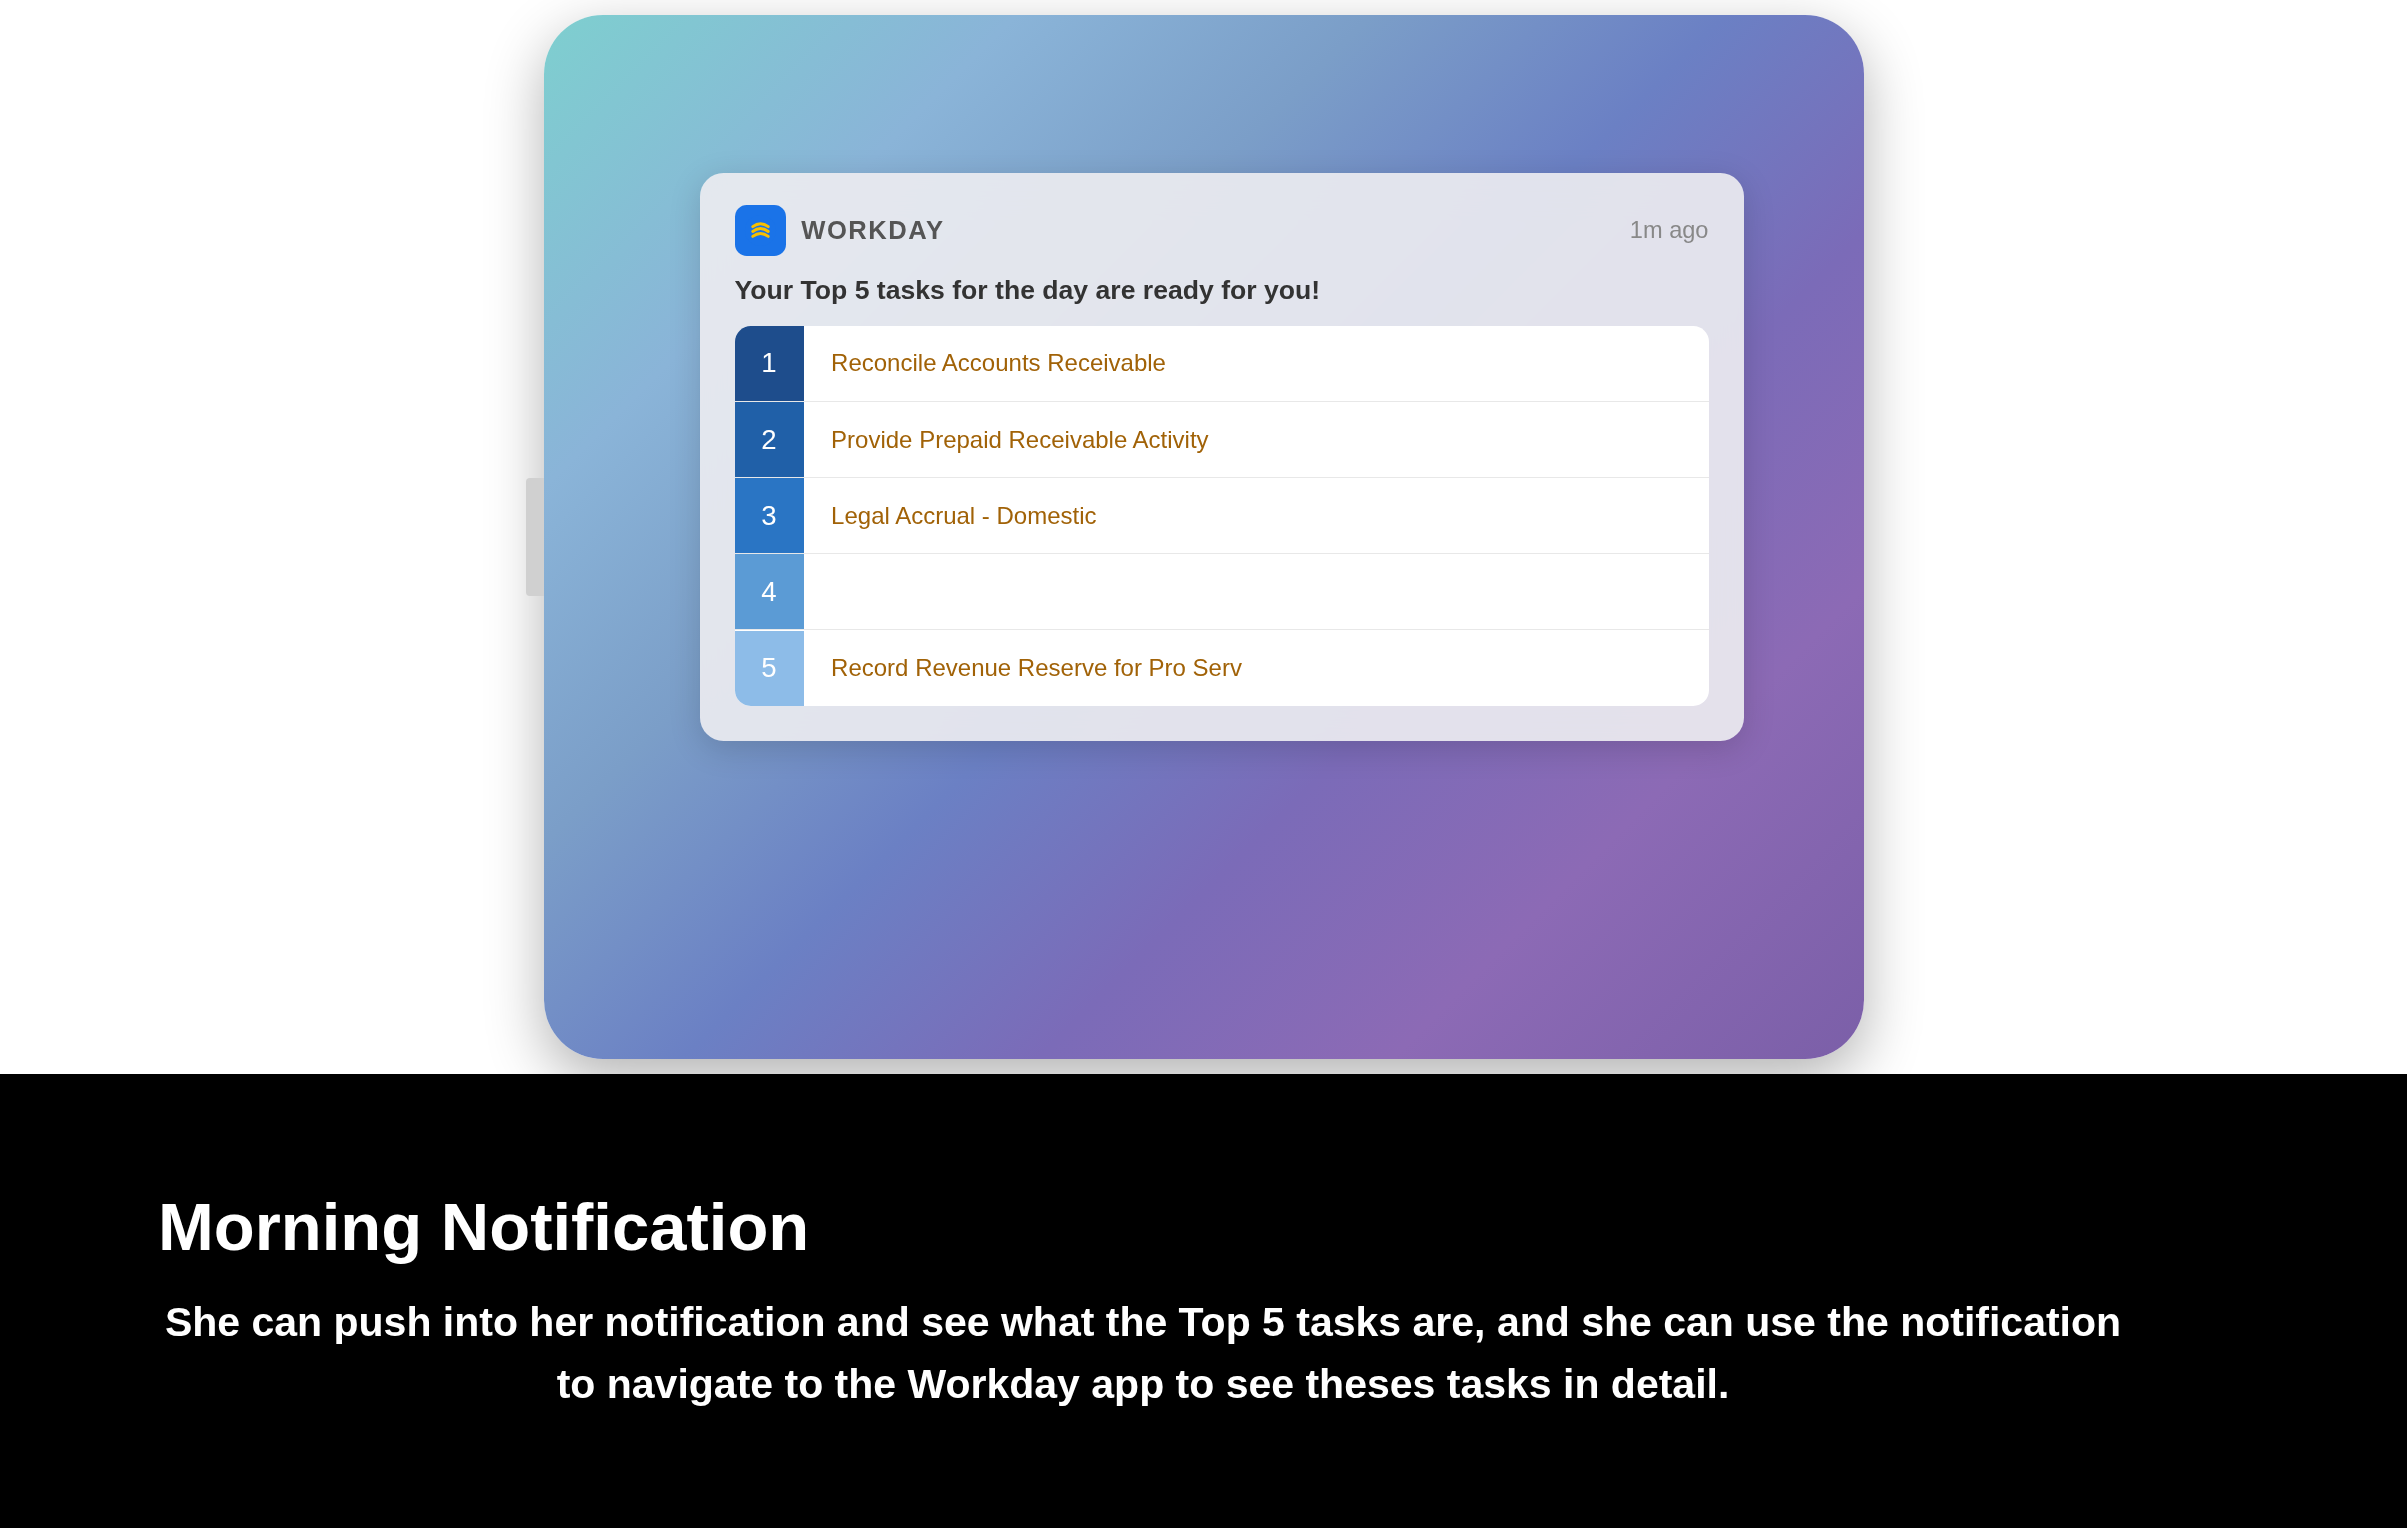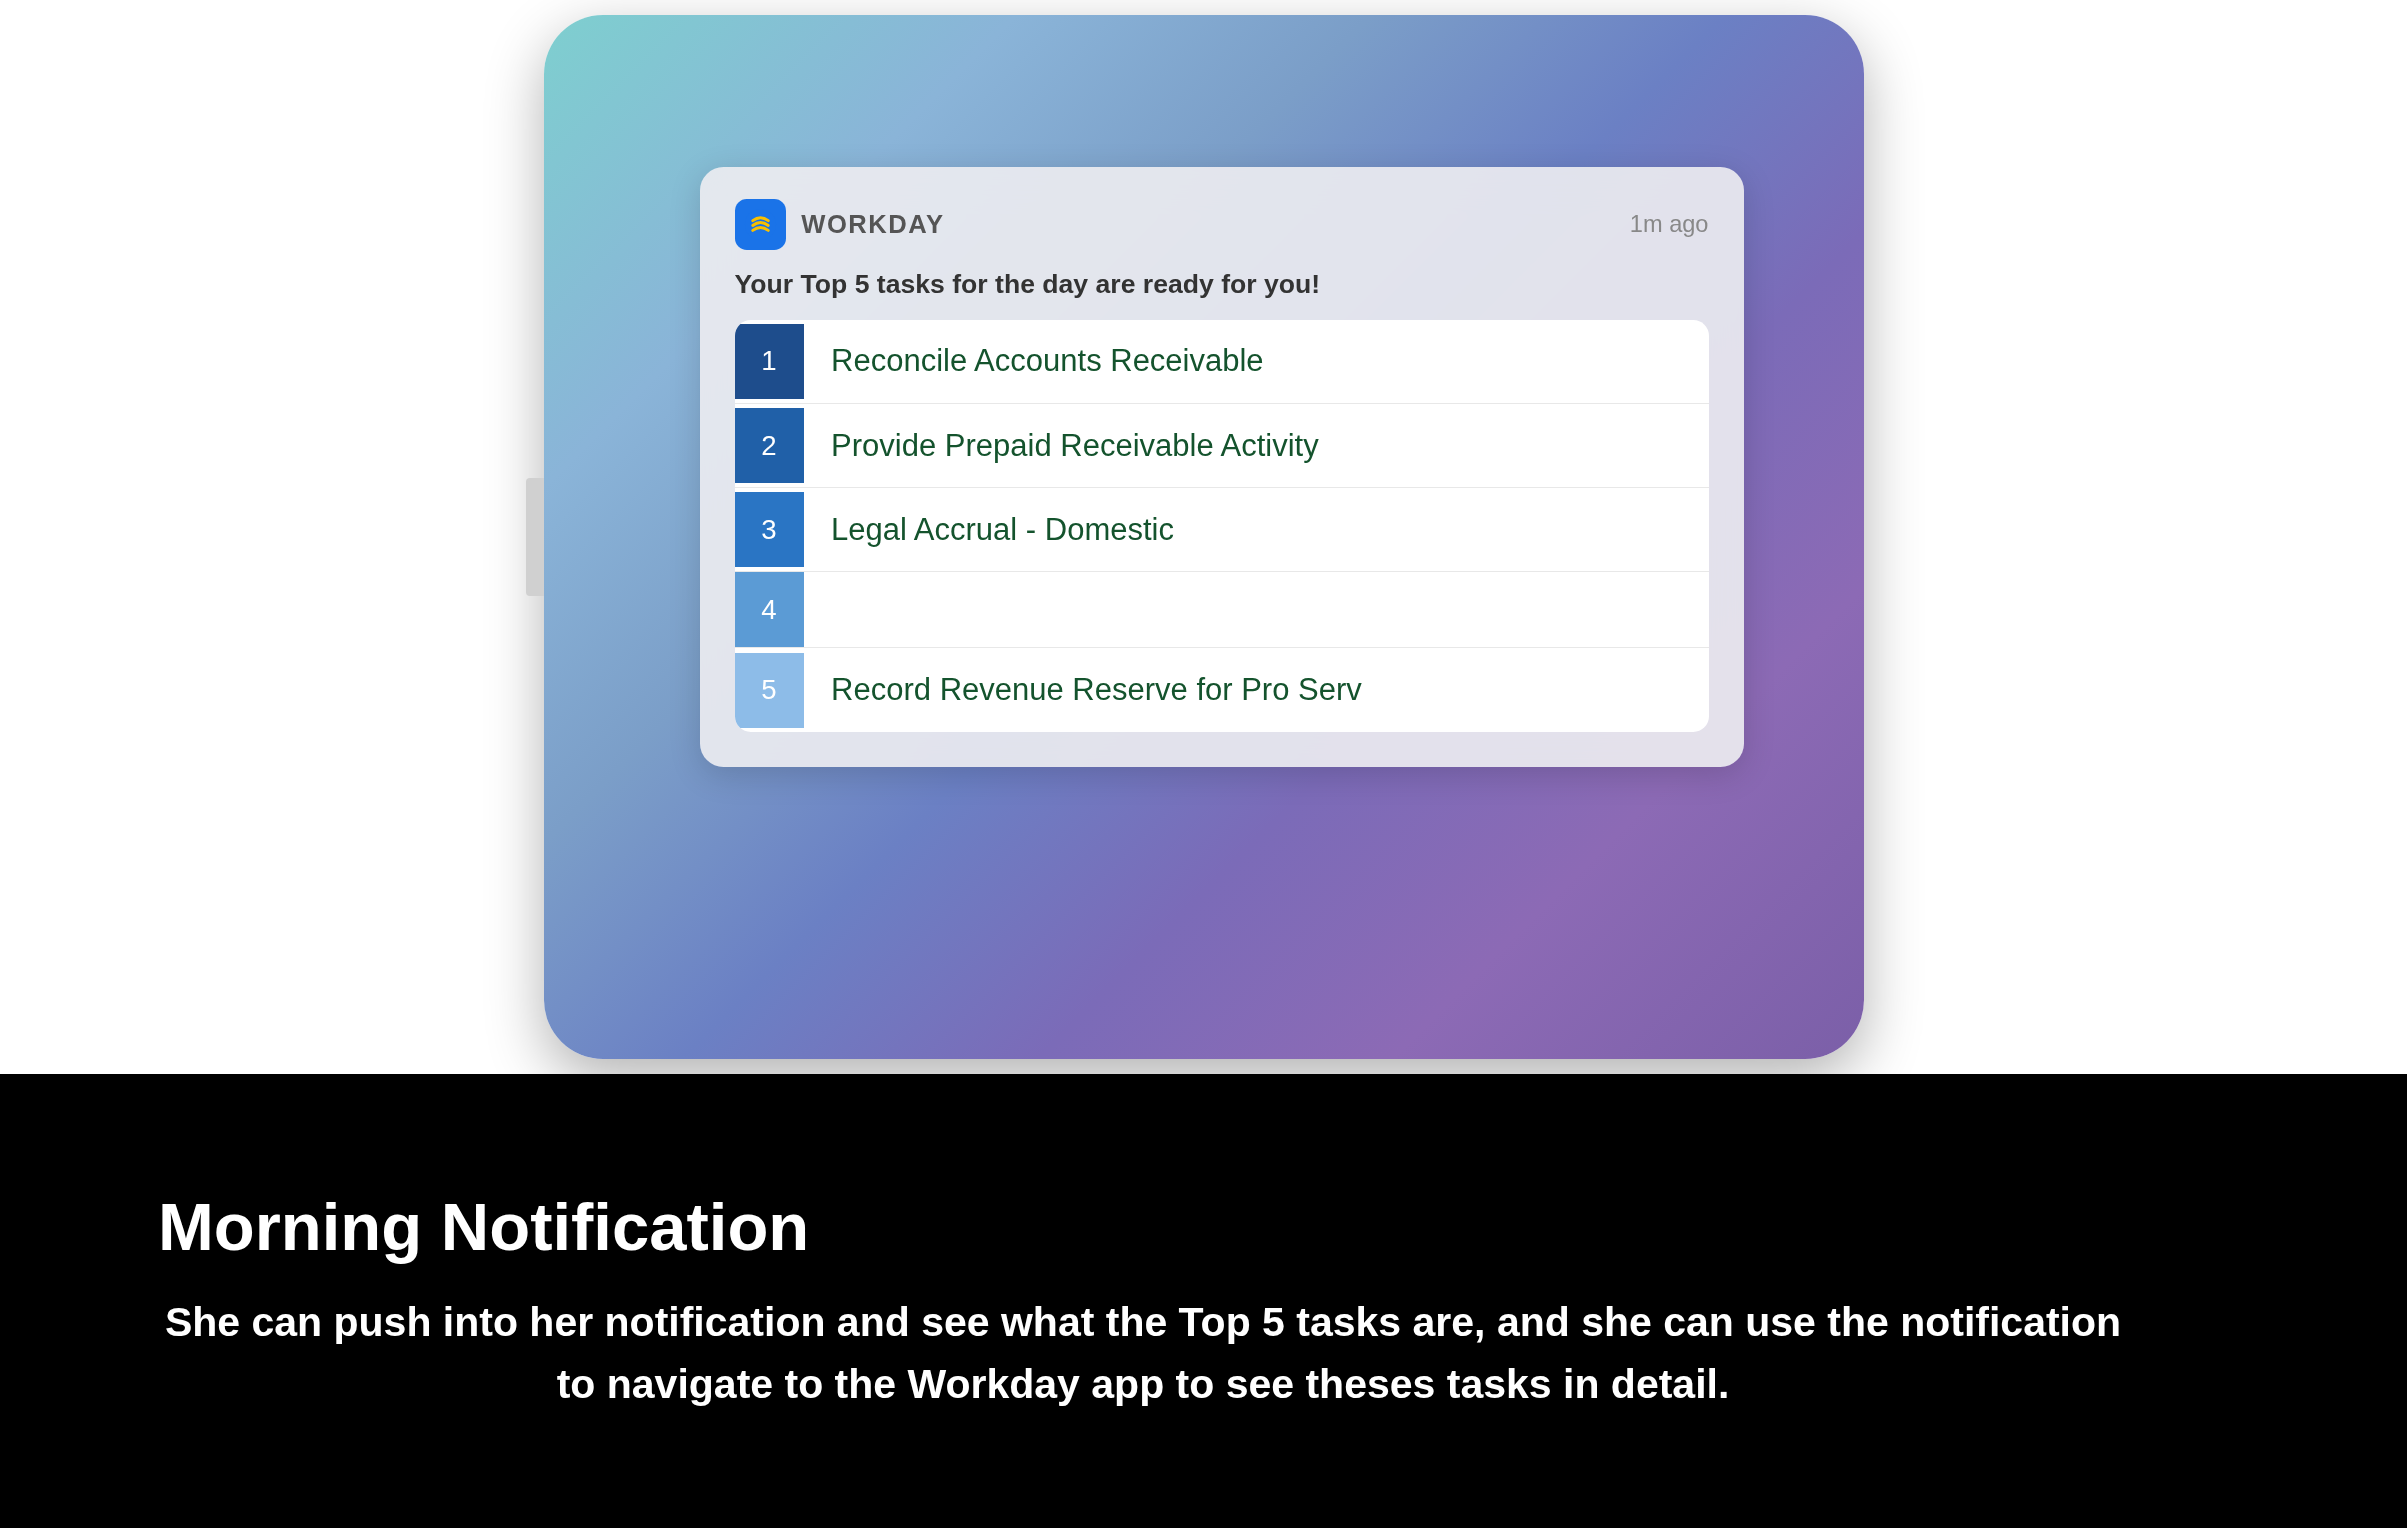--- a/index.html
+++ b/index.html
@@ -50,21 +50,21 @@
 
     
     .notification-card {
       width: 1044px;
       background: rgba(235, 235, 240, 0.92);
       border-radius: 23.6px;
       padding: 31.5px 35px 35px 35px;
       backdrop-filter: blur(19.7px);
       box-shadow: 0 7.9px 31.5px rgba(0,0,0,0.15);
       position: absolute;
-      top: 152px;
+      top: 158px;
       margin-left: 35px;
     }
 
     .notification-header {
       display: flex;
       align-items: center;
       justify-content: space-between;
       margin-bottom: 19.7px;
     }
 
@@ -142,22 +142,22 @@
     }
 
     .task-num-1 { background: #1e4d8c; }
     .task-num-2 { background: #2060a8; }
     .task-num-3 { background: #2a75c4; }
     .task-num-4 { background: #5b9bd5; }
     .task-num-5 { background: #8dbce8; }
 
     .task-label {
       padding: 23.6px 27.6px;
-      font-size: 31px;
-      color: #14532d;
+      font-size: 24px;
+      color: #a16207;
       font-weight: 400;
     }
 
     
     .caption-section {
       flex: 1;
       background: #000000;
       display: flex;
       flex-direction: column;
       align-items: flex-start;

